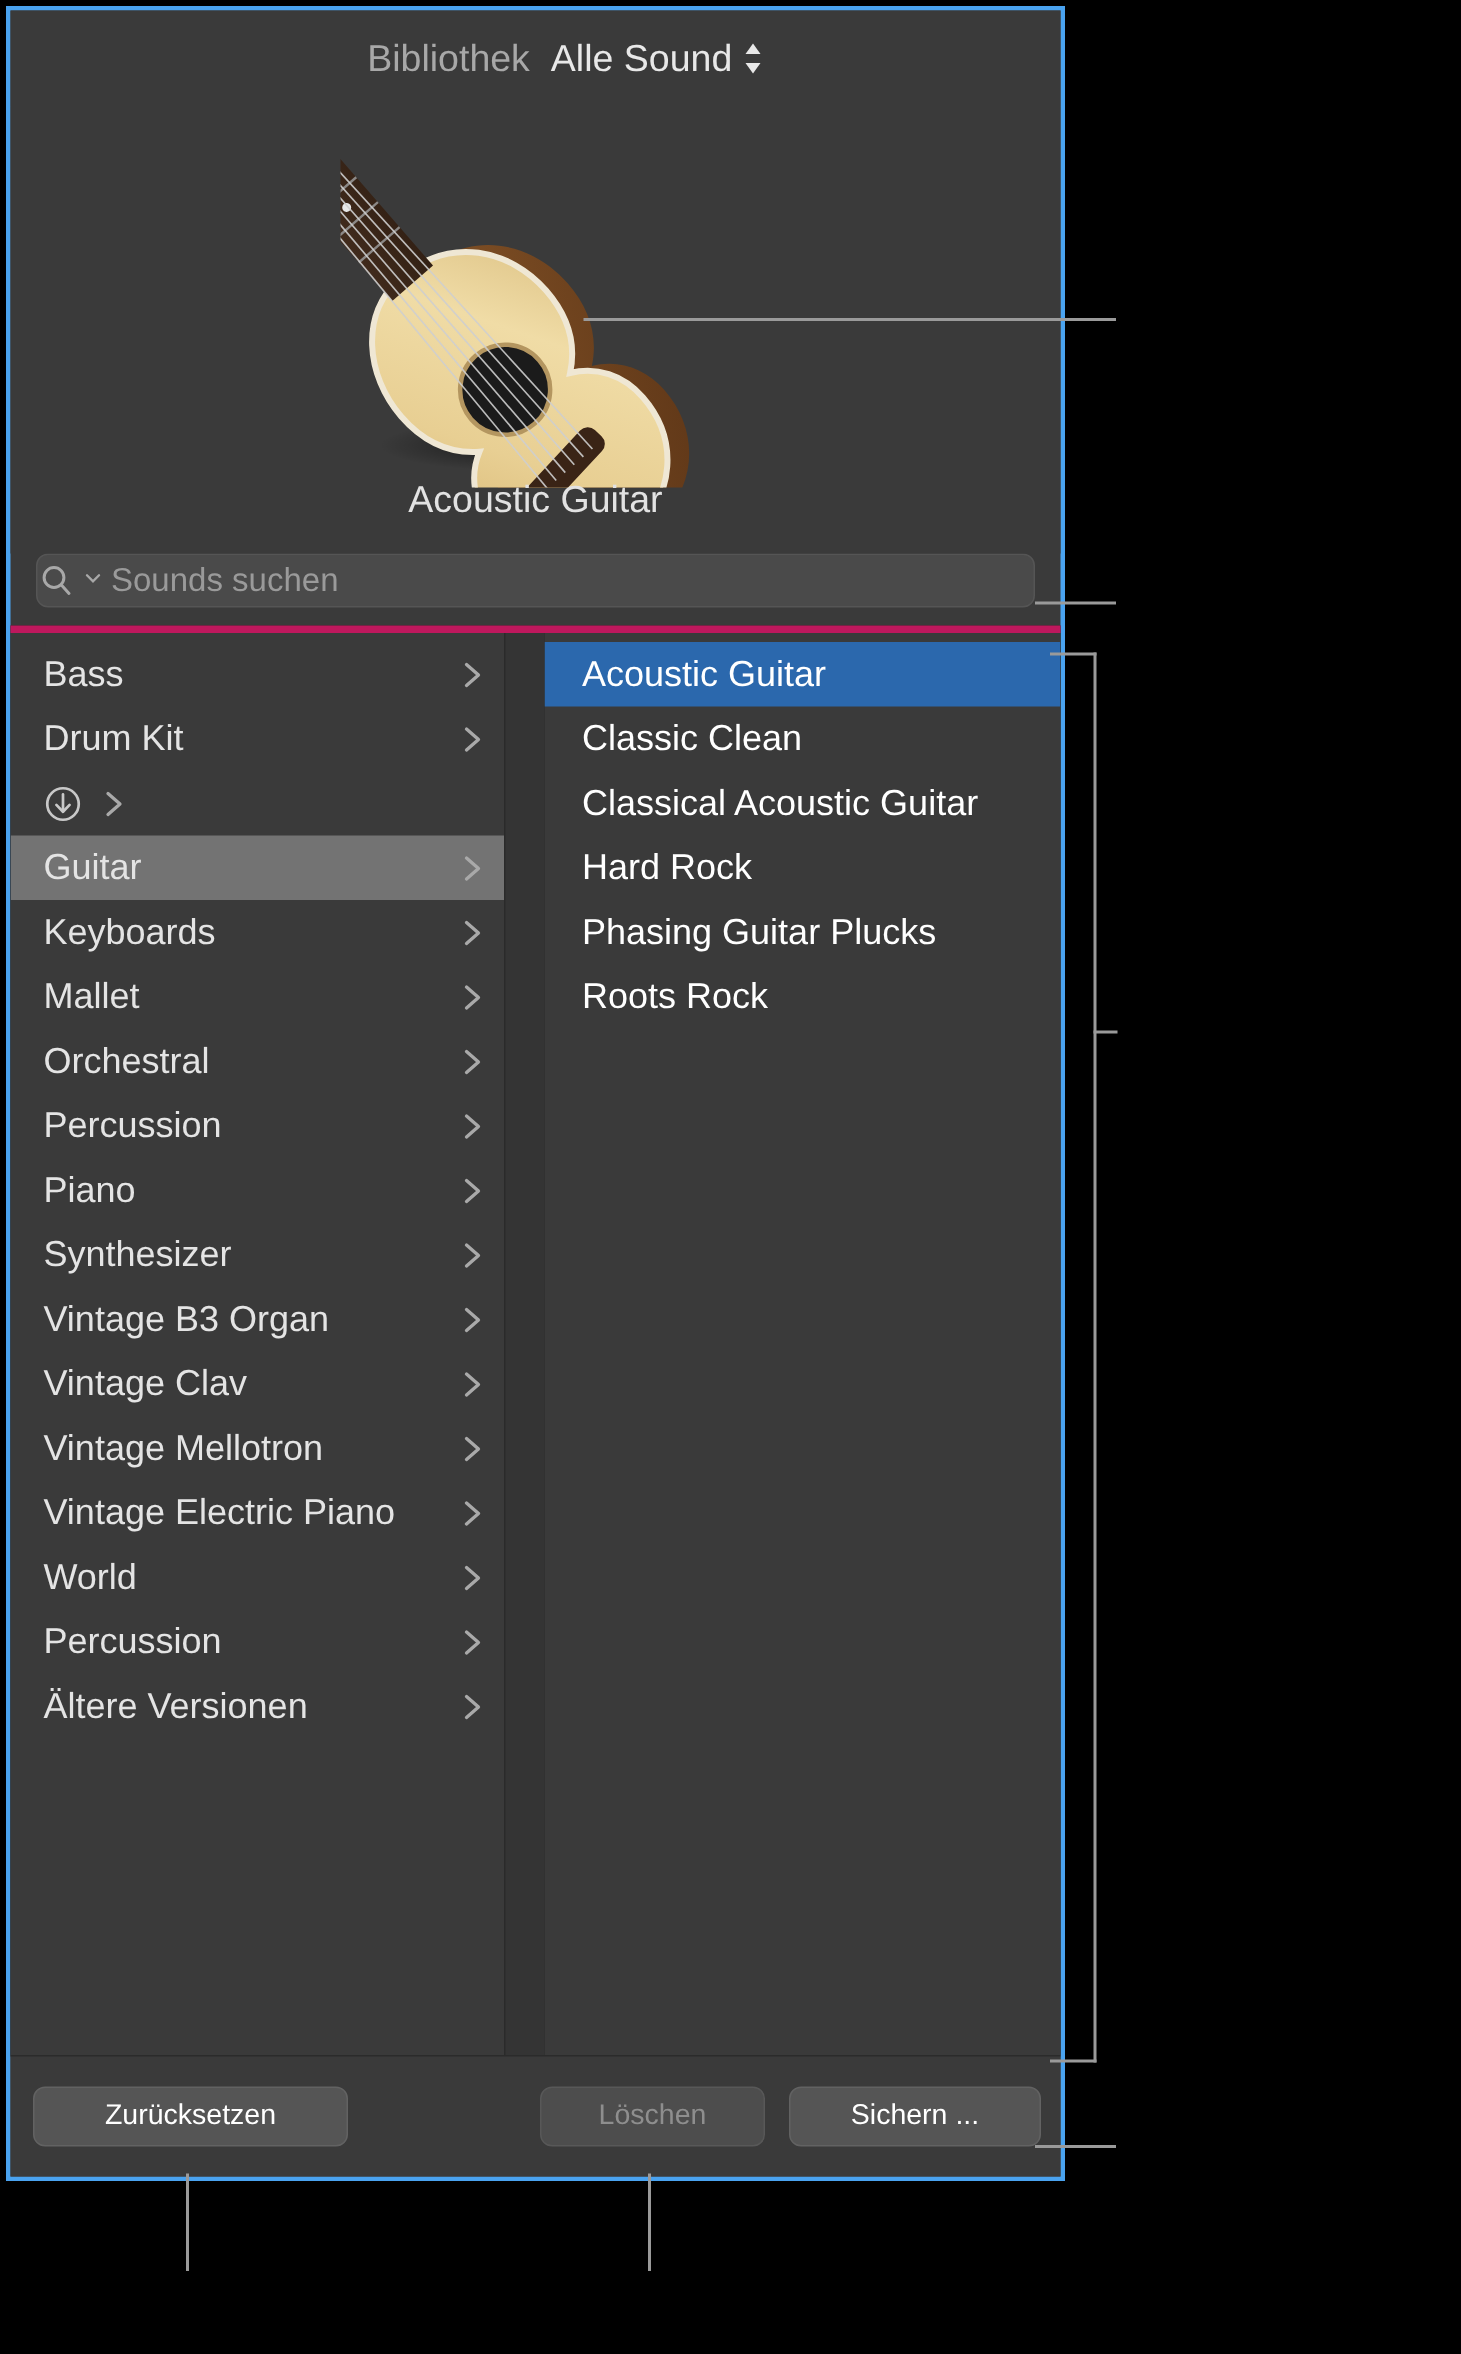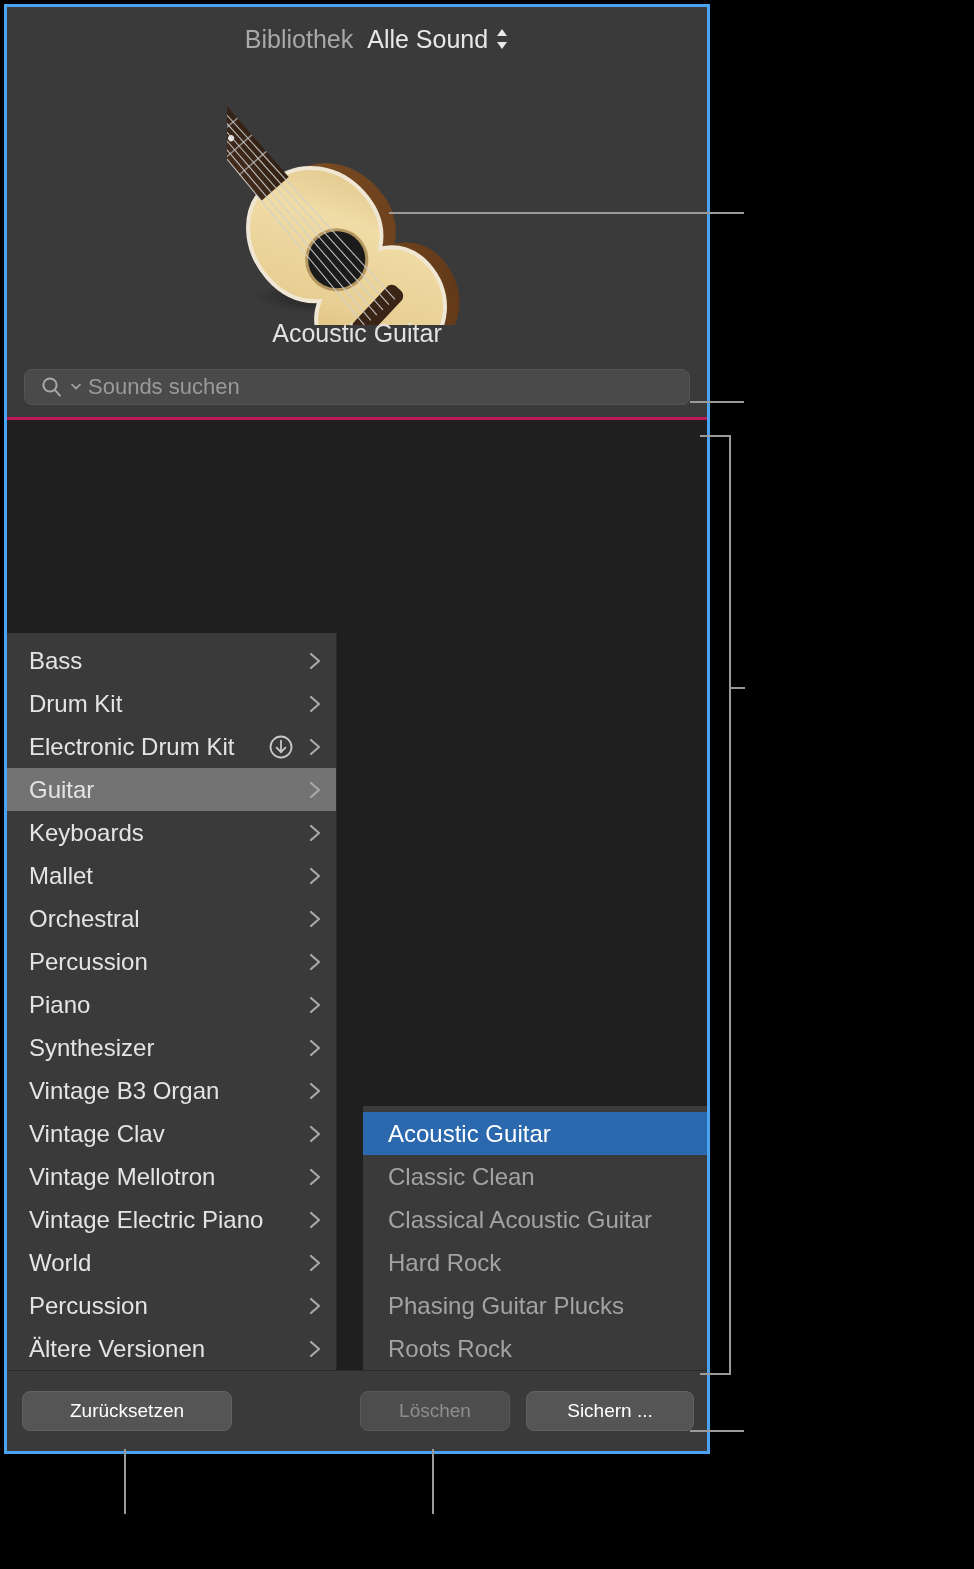--- a/index.html
+++ b/index.html
@@ -47,31 +47,30 @@
   .hero-caption{
     position:absolute;left:0;right:0;top:248px;text-align:center;
     color:#e2e2e2;font-size:25px;
   }
 
   
   .search-row{flex:0 0 48px;padding:0 17px;box-sizing:border-box;}
   .search-field{
     height:36px;border-radius:8px;background:#4a4a4a;
     border:1px solid #555;box-sizing:border-box;
-    display:flex;align-items:center;gap:6px;padding:0 15px;
+    display:flex;align-items:center;gap:6px;padding:0 1px;
   }
   .search-field .glyphs{display:flex;align-items:center;gap:3px;}
   .search-placeholder{color:#9a9a9a;font-size:22px;}
 
   
   .browser{
     flex:1 1 auto;display:flex;background:#1f1f1f;
-    border-top:3px solid #be185d;
+    border-top:5px solid #be185d;
     overflow:hidden;
-    align-items:flex-end;
   }
   .col-left{
     width:330px;flex:0 0 330px;background:#3a3a3a;
     border-right:1px solid #2a2a2a;
     padding-top:6px;box-sizing:border-box;overflow:hidden;
   }
   .col-gap{width:26px;flex:0 0 26px;background:#343434;}
   .col-right{
     flex:1 1 auto;background:#3a3a3a;padding-top:6px;
     box-sizing:border-box;overflow:hidden;
@@ -81,21 +80,21 @@
     padding:0 10px 0 22px;box-sizing:border-box;
     color:#e4e4e4;font-size:24px;cursor:default;
   }
   .cat-row.selected{background:#737373;}
   .cat-row .cat-label{flex:1 1 auto;white-space:nowrap;}
   .cat-row .dl{margin-right:10px;display:flex;align-items:center;}
   .cat-row .chev{display:flex;align-items:center;}
   .patch-row{
     height:43px;display:flex;align-items:center;
     padding:0 14px 0 25px;box-sizing:border-box;
-    color:#a3a3a3;font-size:24px;cursor:default;white-space:nowrap;
+    color:#ffffff;font-size:24px;cursor:default;white-space:nowrap;
   }
   .patch-row.selected{background:#2b68ad;color:#ffffff;}
 
   
   .footer{
     flex:0 0 80px;background:#3a3a3a;border-top:1px solid #2b2b2b;
     position:relative;
   }
   .btn{
     position:absolute;top:20px;height:40px;
@@ -252,21 +251,20 @@
         </div>
         <div class="cat-row">
           <span class="cat-label">Drum Kit</span>
           <span class="chev">
             <svg width="22" height="22" viewBox="0 0 22 22">
               <path d="M7 4 L15 11 L7 18" fill="none" stroke="#a9a9a9" stroke-width="2.2" stroke-linecap="round" stroke-linejoin="round"></path>
             </svg>
           </span>
         </div>
         <div class="cat-row">
-          <span class="cat-label">Electronic Drum Kit</span>
           <span class="dl">
             <svg width="26" height="26" viewBox="0 0 26 26">
               <circle cx="13" cy="13" r="10.5" fill="none" stroke="#c8c8c8" stroke-width="1.8"></circle>
               <line x1="13" y1="6.6" x2="13" y2="18" stroke="#c8c8c8" stroke-width="1.8" stroke-linecap="round"></line>
               <path d="M8.6 13.6 L13 18.2 L17.4 13.6" fill="none" stroke="#c8c8c8" stroke-width="1.8" stroke-linecap="round" stroke-linejoin="round"></path>
             </svg>
           </span>
           <span class="chev">
             <svg width="22" height="22" viewBox="0 0 22 22">
               <path d="M7 4 L15 11 L7 18" fill="none" stroke="#a9a9a9" stroke-width="2.2" stroke-linecap="round" stroke-linejoin="round"></path>

